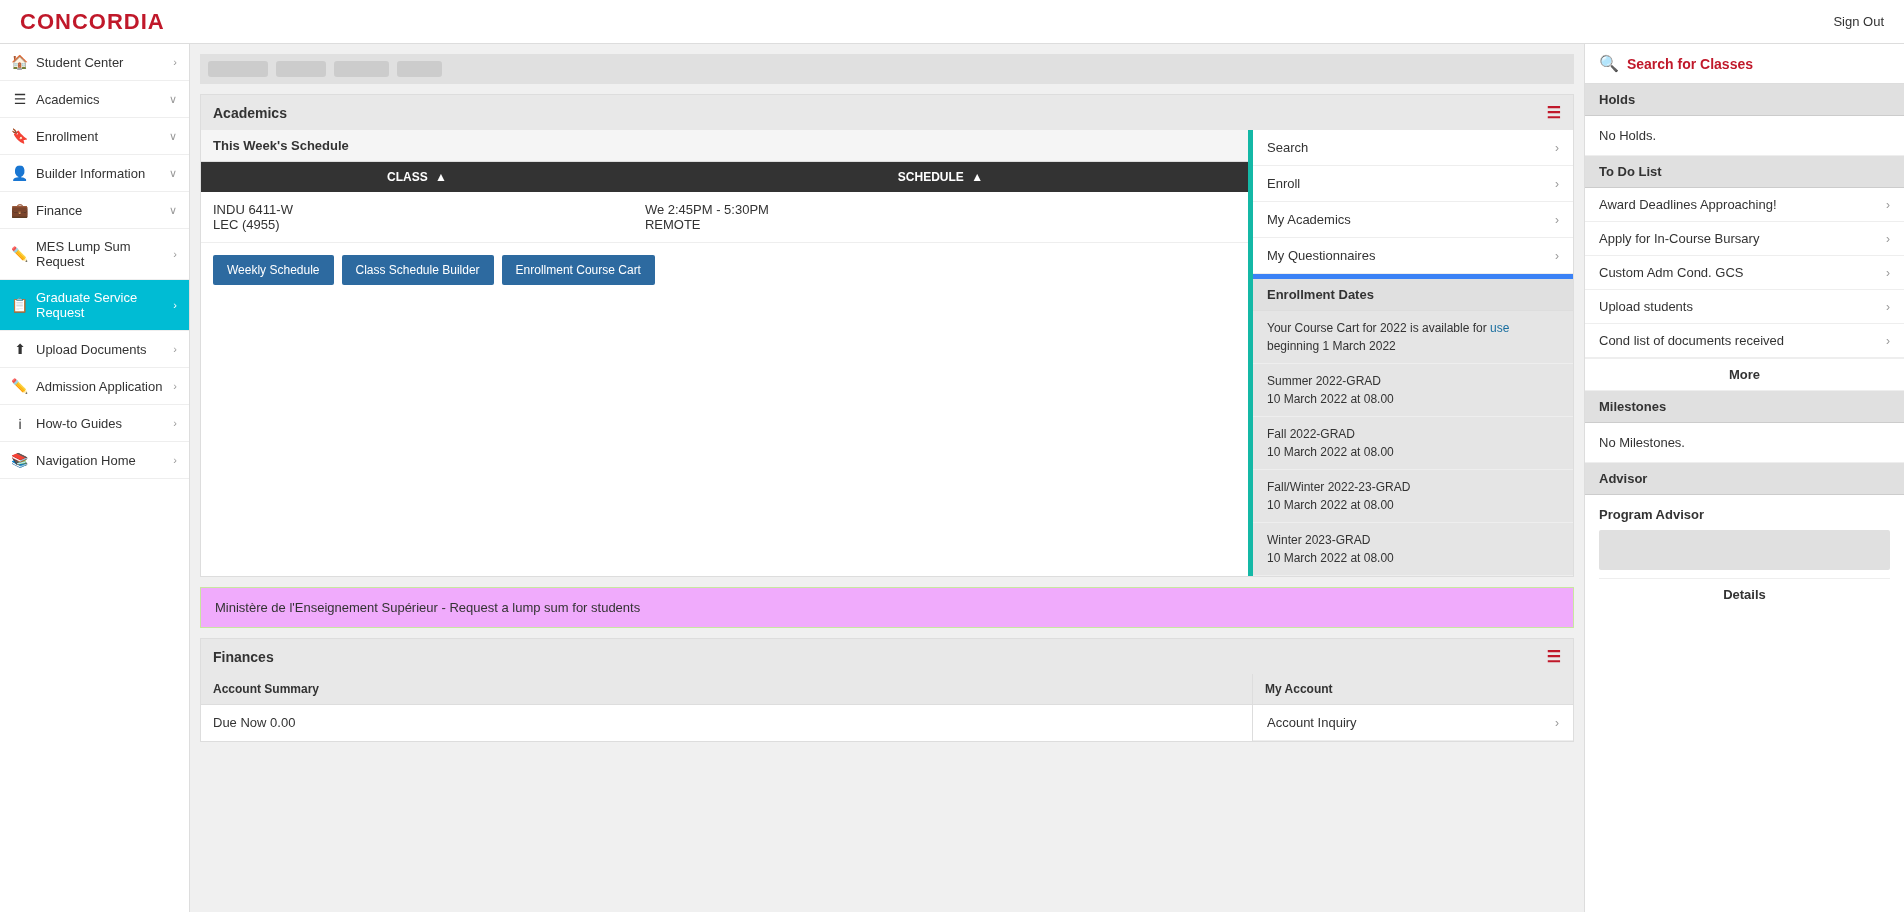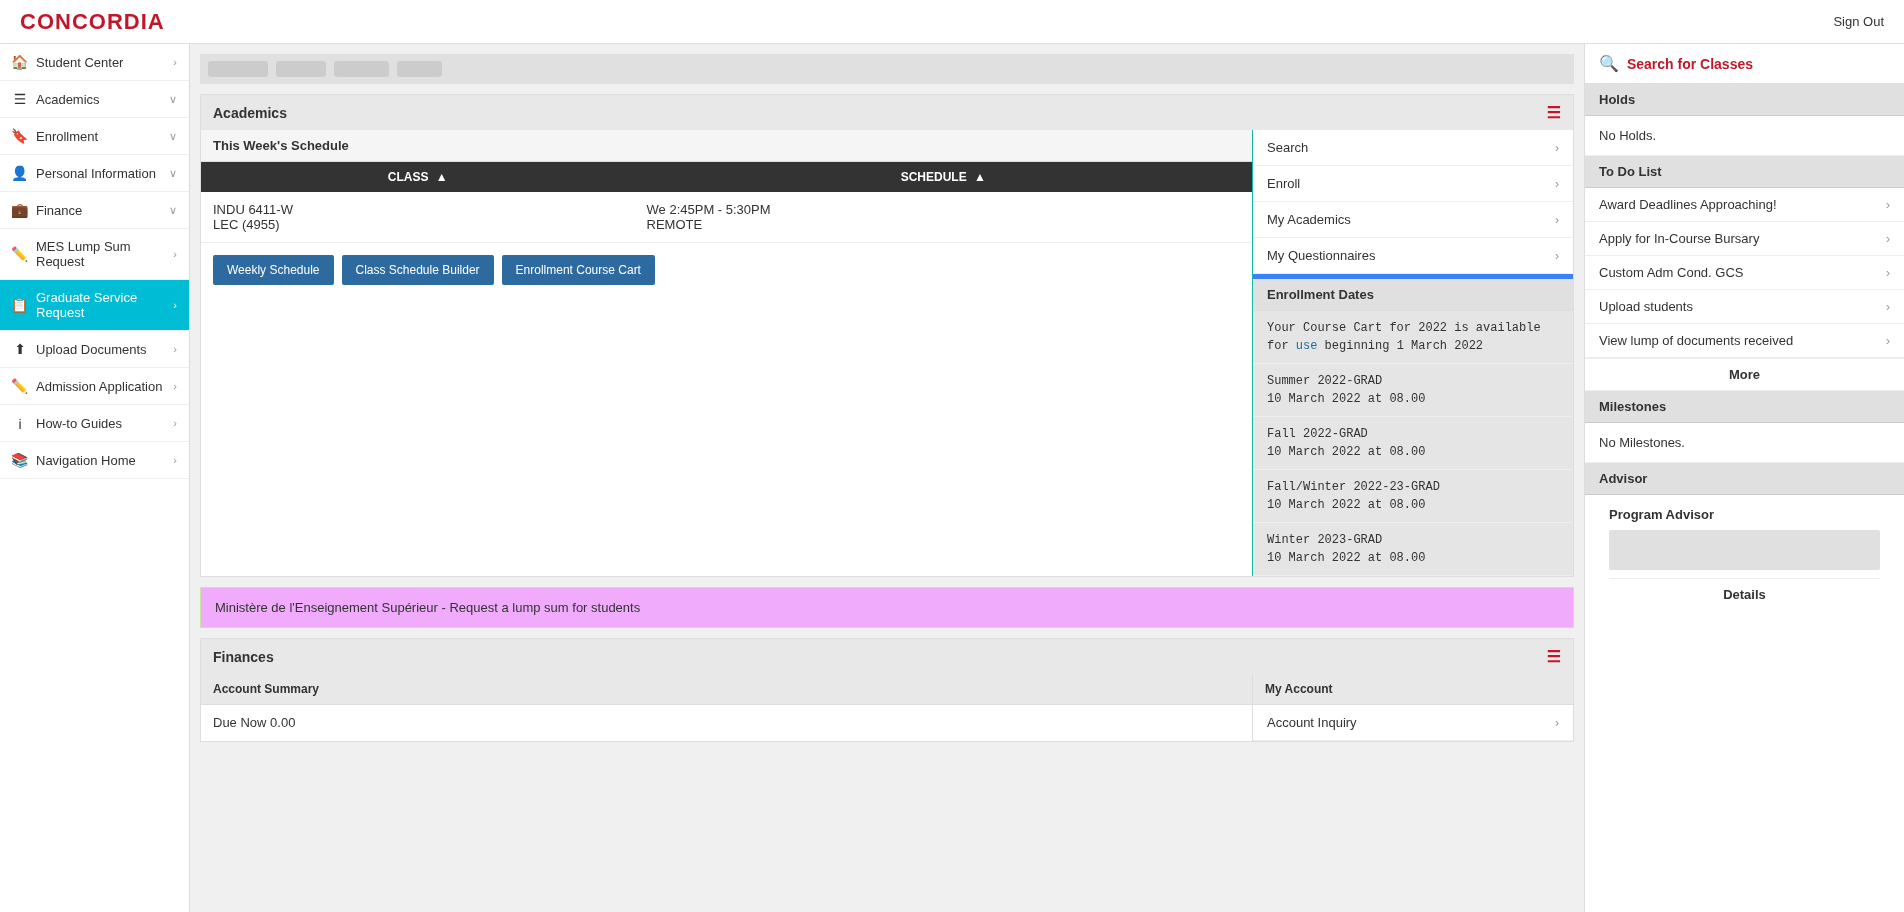--- a/index.html
+++ b/index.html
@@ -118,21 +118,21 @@
     .hamburger-icon { color: #c0182a; font-size: 16px; cursor: pointer; }
 
     
     .academics-inner {
       display: flex;
       gap: 0;
     }
     .schedule-panel {
       flex: 1;
       padding: 0;
-      border-right: 1px solid #14b8a6;
+      border-right: 5px solid #14b8a6;
     }
     .quick-links-panel {
       width: 320px;
       flex-shrink: 0;
     }
 
     
     .schedule-sub-header {
       background: #f5f5f5;
       padding: 8px 12px;
@@ -205,21 +205,20 @@
       padding: 8px 14px;
       font-size: 13px;
       font-weight: bold;
       border-bottom: 1px solid #ddd;
     }
     .enrollment-date-item {
       padding: 8px 14px;
       border-bottom: 1px solid #eee;
       font-size: 12px;
       line-height: 1.5;
-      font-family: Liberation Mono, monospace;
     }
     .enrollment-date-item .date-label { color: #333; }
     .enrollment-date-item .date-value { color: #333; }
     .link-blue { color: #1a6fa0; }
 
     
     .green-notice {
       background: #f0abfc;
       border: 1px solid #c8e6a0;
       padding: 12px 14px;
@@ -298,21 +297,21 @@
       text-align: center;
       padding: 8px;
       font-size: 13px;
       color: #333;
       cursor: pointer;
       border-top: 1px solid #eee;
       font-weight: bold;
     }
 
     .advisor-content {
-      padding: 12px 24px;
+      padding: 12px 14px;
     }
     .program-advisor-label {
       font-size: 13px;
       font-weight: bold;
       margin-bottom: 8px;
     }
     .advisor-blurred {
       background: #e0e0e0;
       height: 40px;
       border-radius: 2px;
@@ -359,21 +358,21 @@
       <div class="sidebar-item">
     <div class="sidebar-item-left">
       <span class="sidebar-icon">🔖</span>
       <span>Enrollment</span>
     </div>
     <span class="chevron">∨</span>
   </div>
       <div class="sidebar-item">
     <div class="sidebar-item-left">
       <span class="sidebar-icon">👤</span>
-      <span>Personal Information</span>
+      <span>Builder Information</span>
     </div>
     <span class="chevron">∨</span>
   </div>
       <div class="sidebar-item">
     <div class="sidebar-item-left">
       <span class="sidebar-icon">💼</span>
       <span>Finance</span>
     </div>
     <span class="chevron">∨</span>
   </div>
@@ -565,21 +564,21 @@
   </div>
         <div class="todo-item">
     <span>Custom Adm Cond. GCS</span>
     <span class="quick-link-chevron">›</span>
   </div>
         <div class="todo-item">
     <span>Upload students</span>
     <span class="quick-link-chevron">›</span>
   </div>
         <div class="todo-item">
-    <span>View lump of documents received</span>
+    <span>Cond list of documents received</span>
     <span class="quick-link-chevron">›</span>
   </div>
         <div class="more-link">More</div>
       </div>
     <div class="right-section-header">Milestones</div>
     <div class="right-section-content">No Milestones.</div>
     <div class="right-section-header">Advisor</div>
     <div class="advisor-content">
       <div class="program-advisor-label">Program Advisor</div>
       <div class="advisor-blurred"></div>

